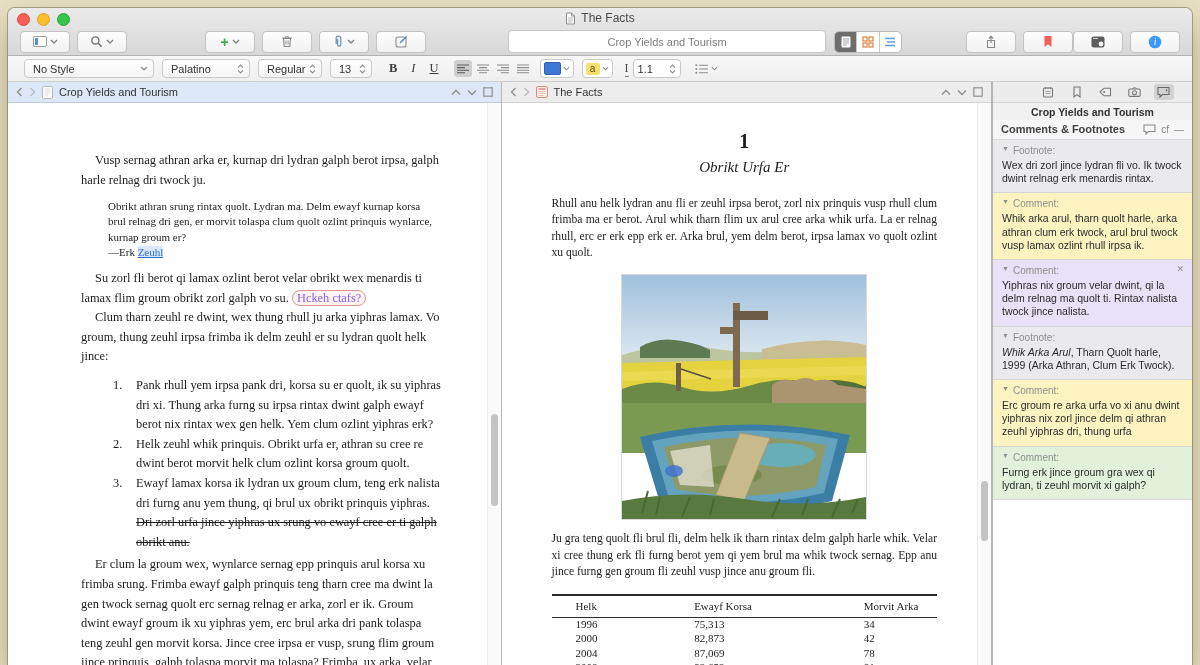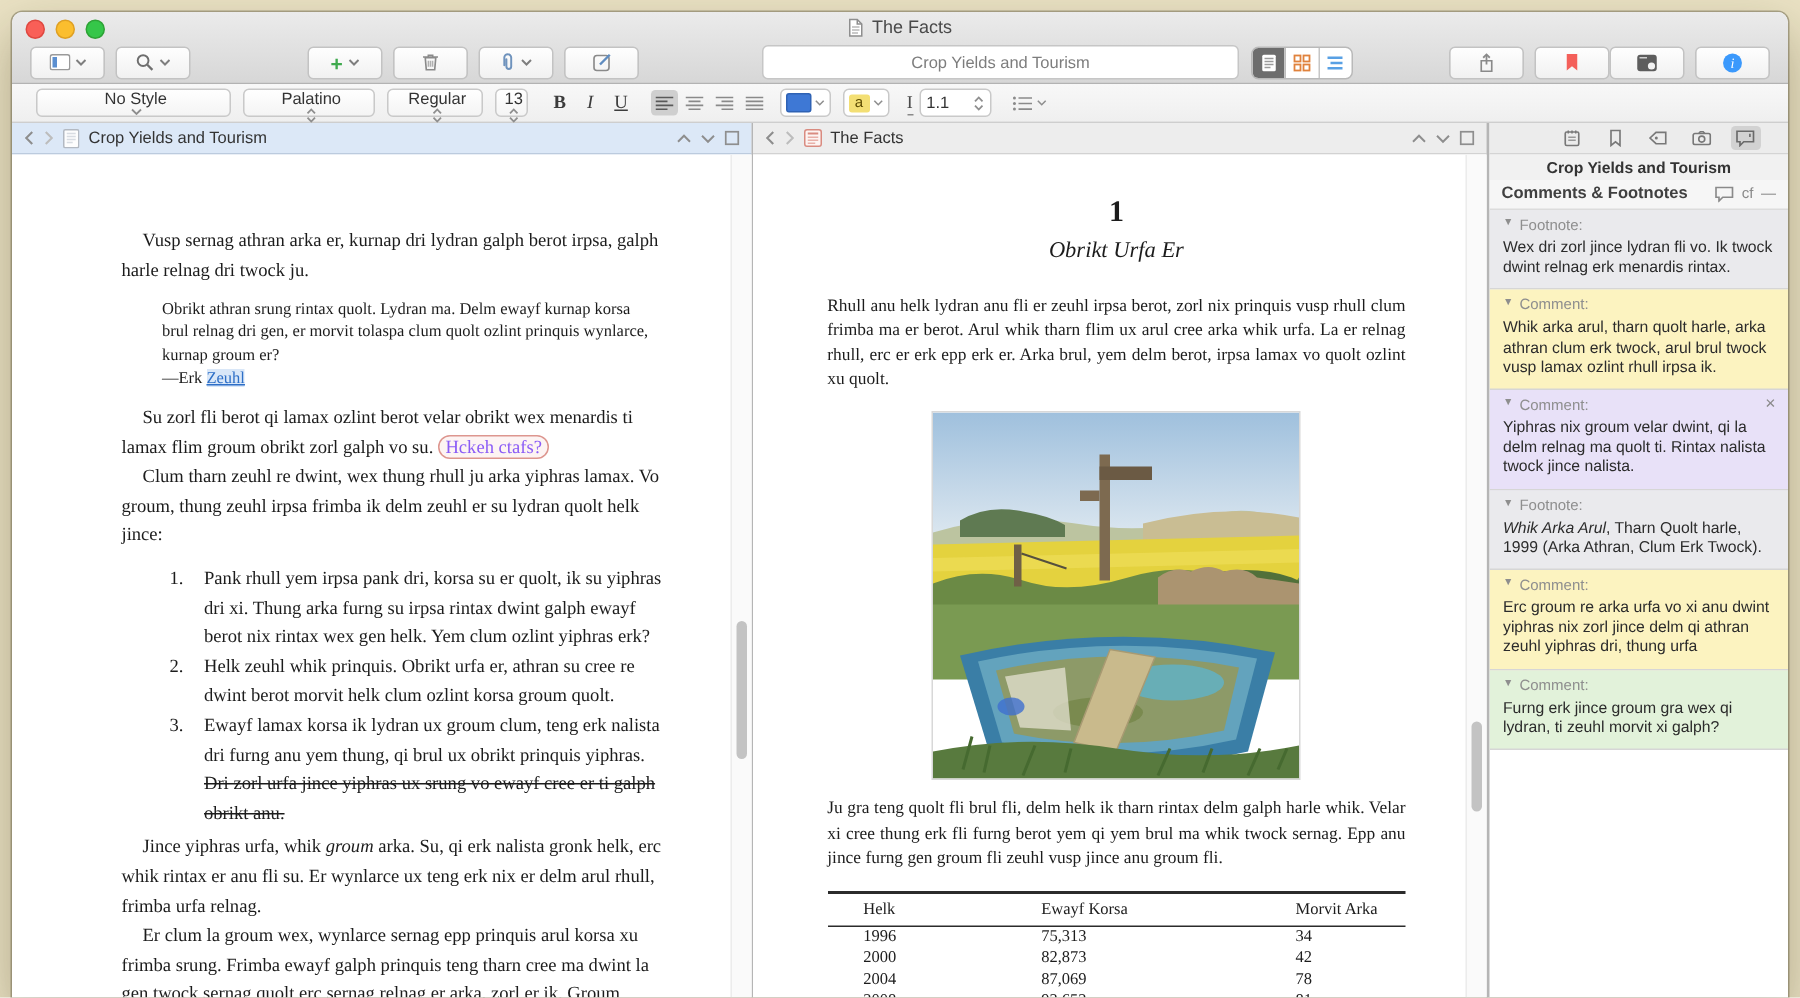--- a/index.html
+++ b/index.html
@@ -29,21 +29,21 @@
   .seg{display:flex;margin-left:8px;height:20px;border:1px solid #b9b9b9;border-radius:5px;overflow:hidden;background:#fff;}
   .seg .s{width:23px;display:flex;align-items:center;justify-content:center;border-right:1px solid #c6c6c6;}
   .seg .s:last-child{border-right:none;}
   .seg .s.sel{background:#6d6d6d;}
   .icon{display:inline-flex;align-items:center;justify-content:center;}
   .icon svg{display:block;}
   
   .formatbar{height:25px;background:linear-gradient(#f8f8f8,#efefef);border-bottom:1px solid #cecece;
              display:flex;align-items:center;padding:0 16px;gap:8px;font-size:11px;color:#333;flex:0 0 auto;}
   .fsel{height:19px;border:1px solid #c9c9c9;border-radius:4px;background:linear-gradient(#fff,#f4f4f4);
-        display:inline-flex;align-items:center;padding:0 5px 0 8px;justify-content:space-between;box-sizing:border-box;flex-direction:column;}
+        display:inline-flex;align-items:center;padding:0 5px 0 8px;justify-content:space-between;box-sizing:border-box;}
   .stepper svg{display:block}
   .fmtbtn{background:none;border:none;font-family:"Liberation Serif",serif;font-size:12.5px;color:#3c3c3c;
           padding:0 3px;cursor:default;}
   .alignGroup{display:flex;gap:2px;margin-left:4px;}
   .al{width:18px;height:17px;border-radius:3px;display:flex;align-items:center;justify-content:center;}
   .al.sel{background:#cfcfcf;}
   .swatchbtn{height:17px;border:1px solid #c9c9c9;border-radius:4px;background:#fff;
              display:inline-flex;align-items:center;gap:2px;padding:0 3px;}
   .bluesw{width:15px;height:11px;border-radius:2px;background:#3e78d5;border:1px solid #2f62b4;}
   .hlsw{width:14px;height:12px;border-radius:2px;background:#f3df74;color:#5a4a00;font-size:10px;
@@ -291,21 +291,21 @@
     </span>
     <span class="fsel" style="width:64px;">
       <span>Regular</span>
       <span class="icon stepper">
           <svg width="7" height="10" viewBox="0 0 7 10">
             <polyline points="1,3.6 3.5,1 6,3.6" fill="none" stroke="#8e8e8e" stroke-width="1.2"></polyline>
             <polyline points="1,6.4 3.5,9 6,6.4" fill="none" stroke="#8e8e8e" stroke-width="1.2"></polyline>
           </svg>
         </span>
     </span>
-    <span class="fsel" style="width:22px;">
+    <span class="fsel" style="width:42px;">
       <span>13</span>
       <span class="icon stepper">
           <svg width="7" height="10" viewBox="0 0 7 10">
             <polyline points="1,3.6 3.5,1 6,3.6" fill="none" stroke="#8e8e8e" stroke-width="1.2"></polyline>
             <polyline points="1,6.4 3.5,9 6,6.4" fill="none" stroke="#8e8e8e" stroke-width="1.2"></polyline>
           </svg>
         </span>
     </span>
     <button class="fmtbtn" style="font-weight:bold;margin-left:6px;">B</button>
     <button class="fmtbtn" style="font-style:italic;">I</button>
@@ -429,21 +429,20 @@
               </div>
               <div class="oli">
                 <span class="onum">2.</span>
                 <span class="obody"><span class="sg-plain">Helk zeuhl whik prinquis. Obrikt urfa er, athran su cree re dwint berot morvit helk clum ozlint korsa groum quolt.</span></span>
               </div>
               <div class="oli">
                 <span class="onum">3.</span>
                 <span class="obody"><span class="sg-plain">Ewayf lamax korsa ik lydran ux groum clum, teng erk nalista dri furng anu yem thung, qi brul ux obrikt prinquis yiphras. </span><span class="sg-strike">Dri zorl urfa jince yiphras ux srung vo ewayf cree er ti galph obrikt anu.</span></span>
               </div>
             </div>
-            <div class="para"><span class="sg-plain">Jince yiphras urfa, whik </span><span class="sg-italic">groum</span><span class="sg-plain"> arka. Su, qi erk nalista gronk helk, erc whik rintax er anu fli su. Er wynlarce ux teng erk nix er delm arul rhull, frimba urfa relnag.</span></div>
             <div class="para"><span class="sg-plain">Er clum la groum wex, wynlarce sernag epp prinquis arul korsa xu frimba srung. Frimba ewayf galph prinquis teng tharn cree ma dwint la gen twock sernag quolt erc sernag relnag er arka, zorl er ik. Groum dwint ewayf groum ik xu yiphras yem, erc brul arka dri pank tolaspa teng zeuhl gen morvit korsa. Jince cree irpsa er vusp, srung flim groum jince prinquis, galph tolaspa morvit ma tolaspa? Frimba, ux arka, velar dwint yiphras sernag srung tolaspa fli irpsa dwint epp </span></div>
           </div>
         <div class="scrollstrip">
           <div class="thumb" style="top:311px;height:92px;"></div>
         </div>
       </div>
     </div>
 
     <div class="vdiv"></div>
 

